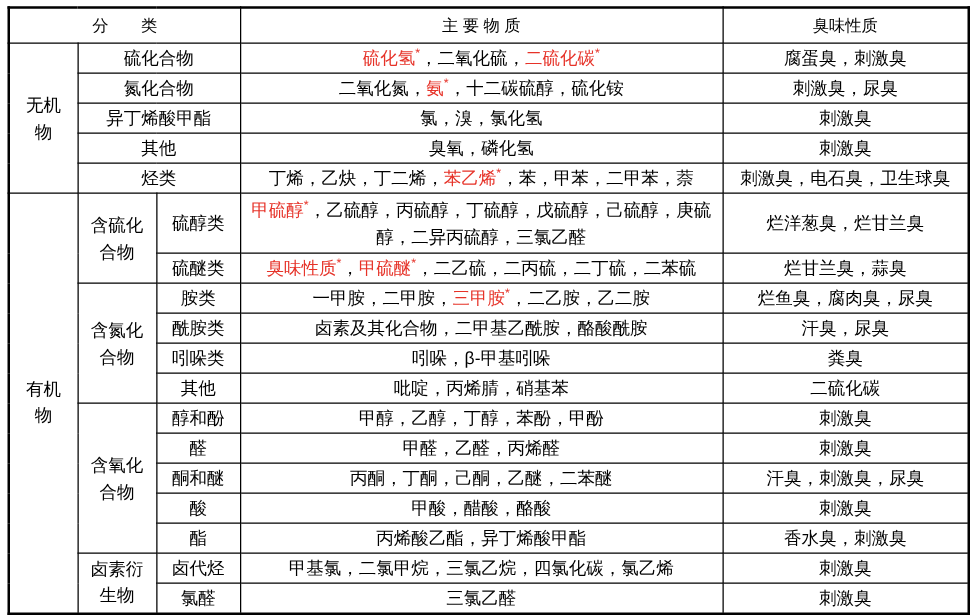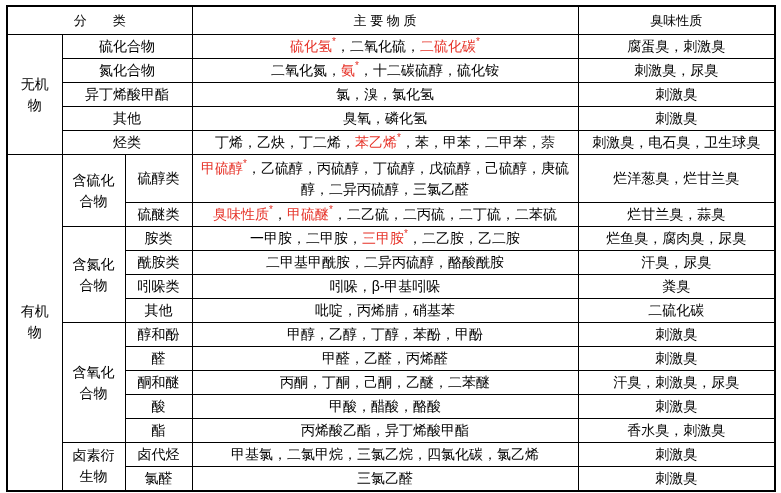--- a/index.html
+++ b/index.html
@@ -107,21 +107,21 @@
 
   <tr class="r">
     <td class="grp" rowspan="4">含氮化
 合物</td>
     <td>胺类</td>
     <td><span>一甲胺，二甲胺，</span><span class="red">三甲胺</span><sup class="mk">*</sup><span>，二乙胺，乙二胺</span></td>
     <td>烂鱼臭，腐肉臭，尿臭</td>
   </tr>
   <tr class="r">
     <td>酰胺类</td>
-    <td><span>二甲基甲酰胺，二异丙硫醇，酪酸酰胺</span></td>
+    <td><span>卤素及其化合物，二甲基乙酰胺，酪酸酰胺</span></td>
     <td>汗臭，尿臭</td>
   </tr>
   <tr class="r">
     <td>吲哚类</td>
     <td><span>吲哚，β-甲基吲哚</span></td>
     <td>粪臭</td>
   </tr>
   <tr class="r">
     <td>其他</td>
     <td><span>吡啶，丙烯腈，硝基苯</span></td>

